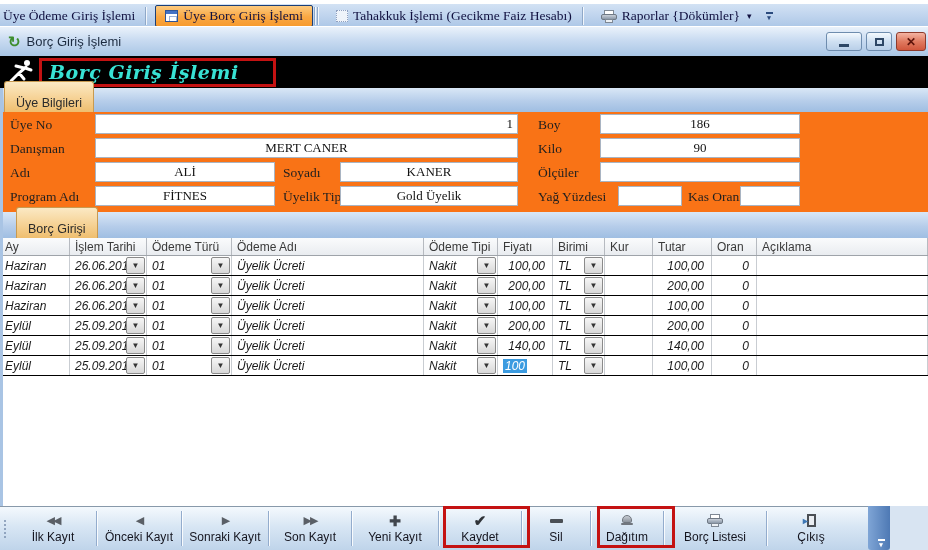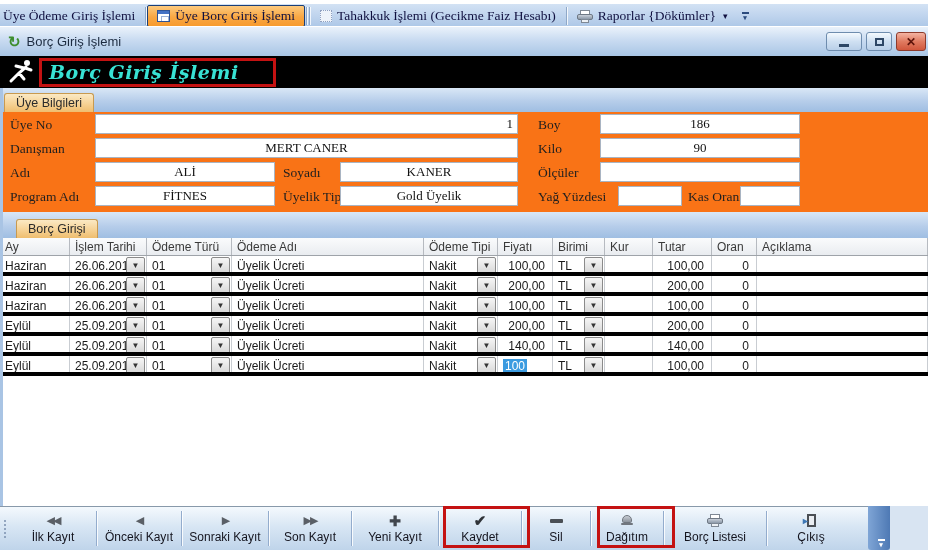--- a/index.html
+++ b/index.html
@@ -5,21 +5,21 @@
   * { margin:0; padding:0; box-sizing:border-box; }
   html,body { width:928px; height:550px; }
   body { font-family:"Liberation Sans", sans-serif; background:#fff; }
   .app { position:relative; width:928px; height:550px; overflow:hidden; background:#fff; }
 
   
   .tabbar { position:absolute; left:0; top:4px; width:928px; height:26px;
     background:linear-gradient(#D3E2F4,#BBD1EC 60%,#ABC6E6);
     border-bottom:2px solid #30527F; display:flex; align-items:center; }
   .ttab { display:flex; align-items:center; gap:5px; height:22px; padding:0 9px;
-    font-family:"Liberation Serif", serif; font-size:13.5px; color:#10103F; white-space:nowrap; }
+    font-family:"Liberation Serif", serif; font-size:13.5px; color:#10103F; white-space:nowrap;margin-left:8px; }
   .ttab.active { background:linear-gradient(#FDCA7E,#F9A743 55%,#F79B2E);
     border:1px solid #1B3F77; border-radius:2px; }
   .tsep { width:1px; height:18px; background:#8FA8C8; box-shadow:1px 0 0 rgba(255,255,255,.8); margin:0 1px; }
   .ti-cal { width:13px; height:12px; background:#fff; border:1px solid #2F5496; position:relative; }
   .ti-cal:before { content:""; position:absolute; left:0; top:0; right:0; height:3px; background:#4472C4; }
   .ti-cal:after { content:""; position:absolute; left:3px; top:5px; width:6px; height:4px;
     border-left:1px solid #9CB3D8; border-right:1px solid #9CB3D8; border-top:1px solid #9CB3D8; }
   .ti-bars { display:flex; flex-direction:column; gap:2px; }
   .ti-bars i { display:block; width:12px; height:4px; background:linear-gradient(#6C93D6,#2F5FB5); border-radius:2px; }
   .ti-dots { width:12px; height:12px; border:1px dotted #8FA0C0; background:#EEF3FA; }
@@ -57,35 +57,35 @@
   .banner-box { margin-left:2px; border:3px solid #C41212; height:29px; display:flex; align-items:center; padding:0 34px 0 7px; }
   .banner-title { font-family:"DejaVu Serif", serif; font-style:italic; font-weight:bold;
     font-size:19px; color:#38E2D4; white-space:nowrap; letter-spacing:.5px; }
 
   
   .tabstrip { position:absolute; left:0; width:928px;
     background:linear-gradient(#D9E7F6,#B6CDEA 55%,#9FBEE2); display:flex; align-items:flex-end; }
   .strip1 { top:88px; height:24px; }
   .strip2 { top:212px; height:26px; }
   .stab { background:linear-gradient(#FBE9C4,#F6D295 55%,#EFBE6F); border:1px solid #C89A50; border-bottom:none;
-    border-radius:3px 3px 0 0; font-size:12.5px; color:#2B2B2B; padding:2px 11px 2px; white-space:nowrap; }
+    border-radius:3px 3px 0 0; font-size:12.5px; color:#2B2B2B; padding:14px 11px 2px; white-space:nowrap; }
   .strip1 .stab { margin-left:4px; } .strip2 .stab { margin-left:16px; }
 
   
   .form-area { position:absolute; left:0; top:112px; width:928px; height:100px; background:#f97316; }
   .flabel { position:absolute; font-family:"Liberation Serif", serif; font-size:13.5px; color:#1F1F1F; white-space:nowrap; }
   .finput { position:absolute; height:20px; background:#fff; border:1px solid #A9B4C2;
     font-family:"Liberation Serif", serif; font-size:13px; color:#111; padding:0 4px; outline:none;text-align:center; }
 
   
   .grid { position:absolute; left:0; top:238px; width:928px; height:268px; background:#fff; font-size:12px; }
   .ghead { display:flex; height:18px; background:linear-gradient(#FAFBFC,#E9ECF0);
     border-bottom:1px solid #9EA3A9; color:#3A3A3A; }
   .ghead .hcell { padding:2px 0 0 5px; border-right:1px solid #B6BAC0; overflow:hidden; white-space:nowrap; }
-  .grow { display:flex; height:20px; border-bottom:4px solid #000000; color:#1A1A1A; }
+  .grow { display:flex; height:20px; border-bottom:1px solid #000000; color:#1A1A1A;font-style:italic; }
   .gcell { position:relative; padding:3px 4px 0 5px; border-right:1px solid #C9CDD2; overflow:hidden; white-space:nowrap; }
   .gcell.num { text-align:right; padding-right:7px; }
   .dd { position:absolute; right:1px; top:1px; width:19px; height:17px;
     background:linear-gradient(#F6F6F6,#D8D8D8); border:1px solid #8A8A8A; border-radius:2px;
     display:flex; align-items:center; justify-content:center; font-size:8px; color:#333; }
   .sel-edit { background:#3B9BE0; color:#fff; padding:0 2px; }
 
   
   .toolbar { position:absolute; left:0; top:506px; width:928px; height:44px;
     background:linear-gradient(#F4F9FD,#D8E6F4 45%,#BFD4EA);

